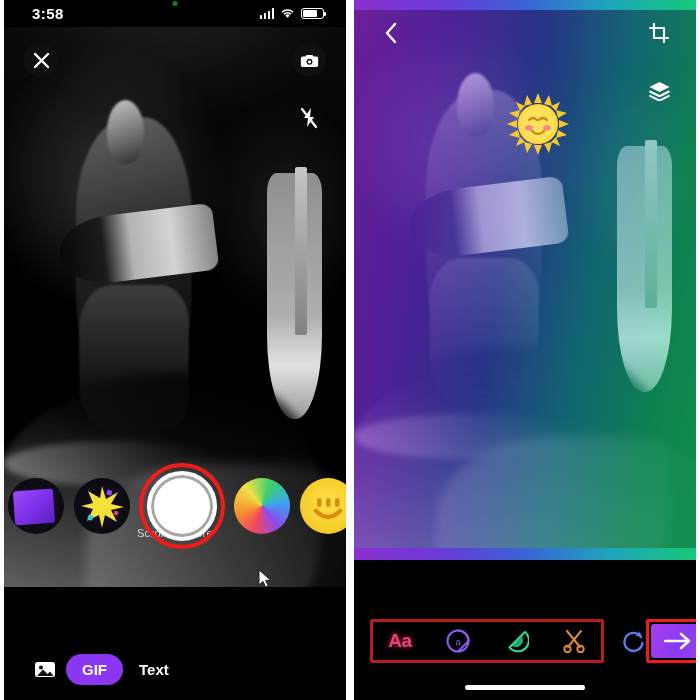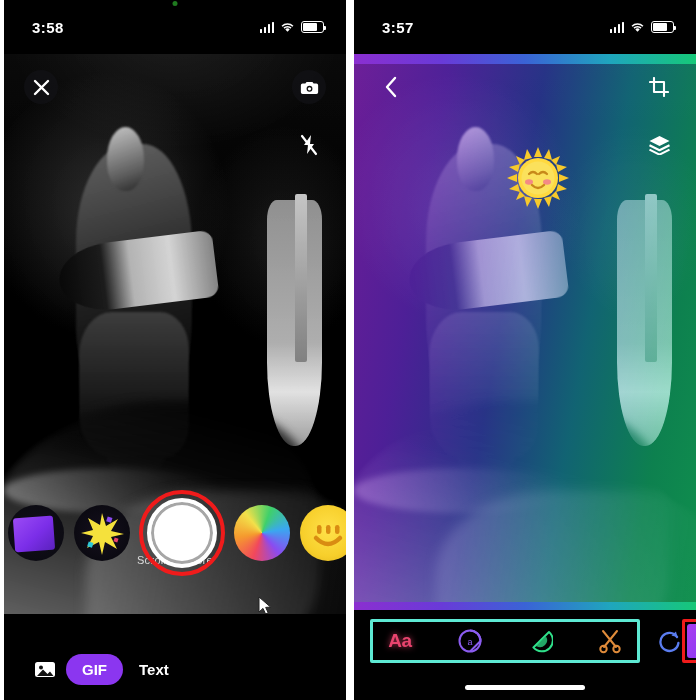--- a/index.html
+++ b/index.html
@@ -23,21 +23,21 @@
     background: #000;
     overflow: hidden;
     flex: 0 0 auto;
   }
   .phone.left  { margin-right: 8px; margin-left: 4px; }
   .phone.right { margin-left: 0px; }
 
   
   .statusbar {
     position: relative;
-    height: 54px;
+    height: 27px;
     background: #000;
     display: flex;
     align-items: center;
     justify-content: space-between;
     padding: 0 22px 0 28px;
     z-index: 40;
   }
   .clock {
     color: #fff;
     font-size: 15px;
@@ -323,23 +323,23 @@
   }
   .tool-row {
     position: absolute;
     left: 0; right: 0; top: 8px;
     height: 46px;
     display: flex; align-items: center;
     padding: 0 16px;
   }
   .tool-group {
     display: flex; align-items: center;
-    gap: 40px;
+    gap: 28px;
     padding: 4px 12px;
-    border: 3px solid #5eead4;
+    border: 3px solid #b91c1c;
     border-radius: 2px;
     height: 44px;
   }
   .tool {
     width: 30px; height: 30px;
     display: flex; align-items: center; justify-content: center;
     cursor: pointer;
   }
   .tool-aa {
     color: #e8446e;
@@ -489,39 +489,20 @@
         </svg>
         <span class="hidden-text"></span>
       </div>
       <div class="tab active">GIF</div>
       <div class="tab">Text</div>
     </div>
   </div>
 
   <div class="phone right">
 
-    <div class="statusbar">
-      <div class="clock">3:57</div>
-      <div class="status-right">
-        <div class="bars">
-            <i></i>
-            <i></i>
-            <i></i>
-            <i></i>
-          </div>
-        <svg class="wifi" viewBox="0 0 16 12">
-          <path d="M8 10.6 5.6 8.1a3.4 3.4 0 0 1 4.8 0Z" fill="#fff"></path>
-          <path d="M3.6 6.1a6.2 6.2 0 0 1 8.8 0l-1.2 1.2a4.5 4.5 0 0 0-6.4 0Z" fill="#fff"></path>
-          <path d="M1.5 4a9.2 9.2 0 0 1 13 0l-1.2 1.2a7.5 7.5 0 0 0-10.6 0Z" fill="#fff"></path>
-        </svg>
-        <div class="batt">
-            <b></b>
-          </div>
-      </div>
-    </div>
 
     <div class="canvas tint">
       <div class="tint-strip"></div>
       <div class="scene">
         <div class="stage-floor"></div>
         <div class="guitar-stand"></div>
         <div class="guitar-neck2"></div>
         <div class="stool"></div>
         <div class="fig-body"></div>
         <div class="fig-legs"></div>

